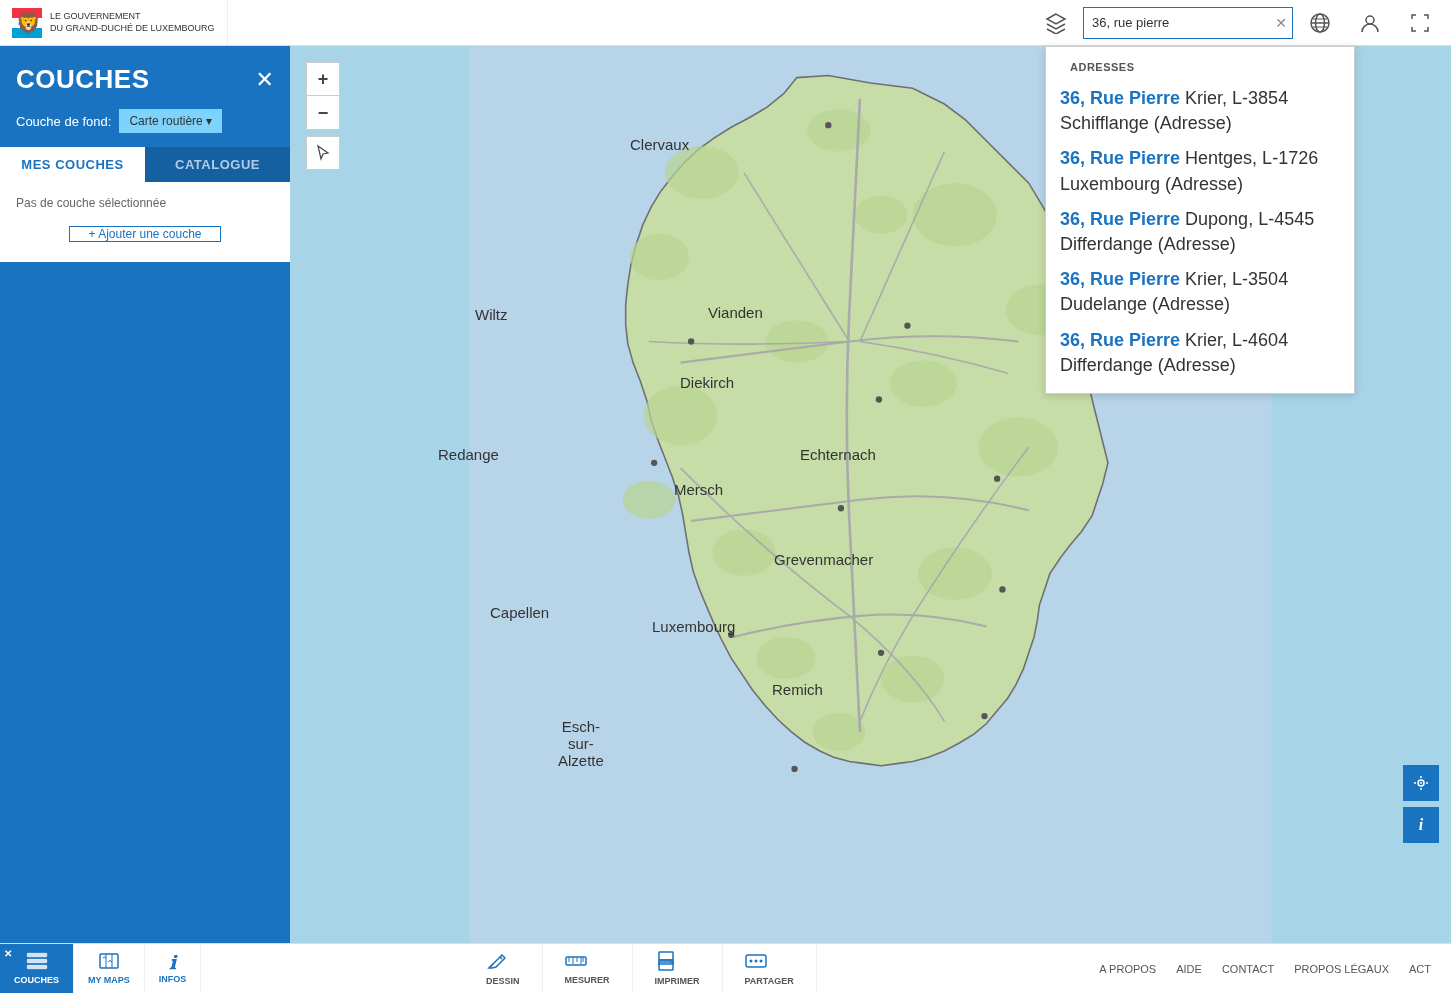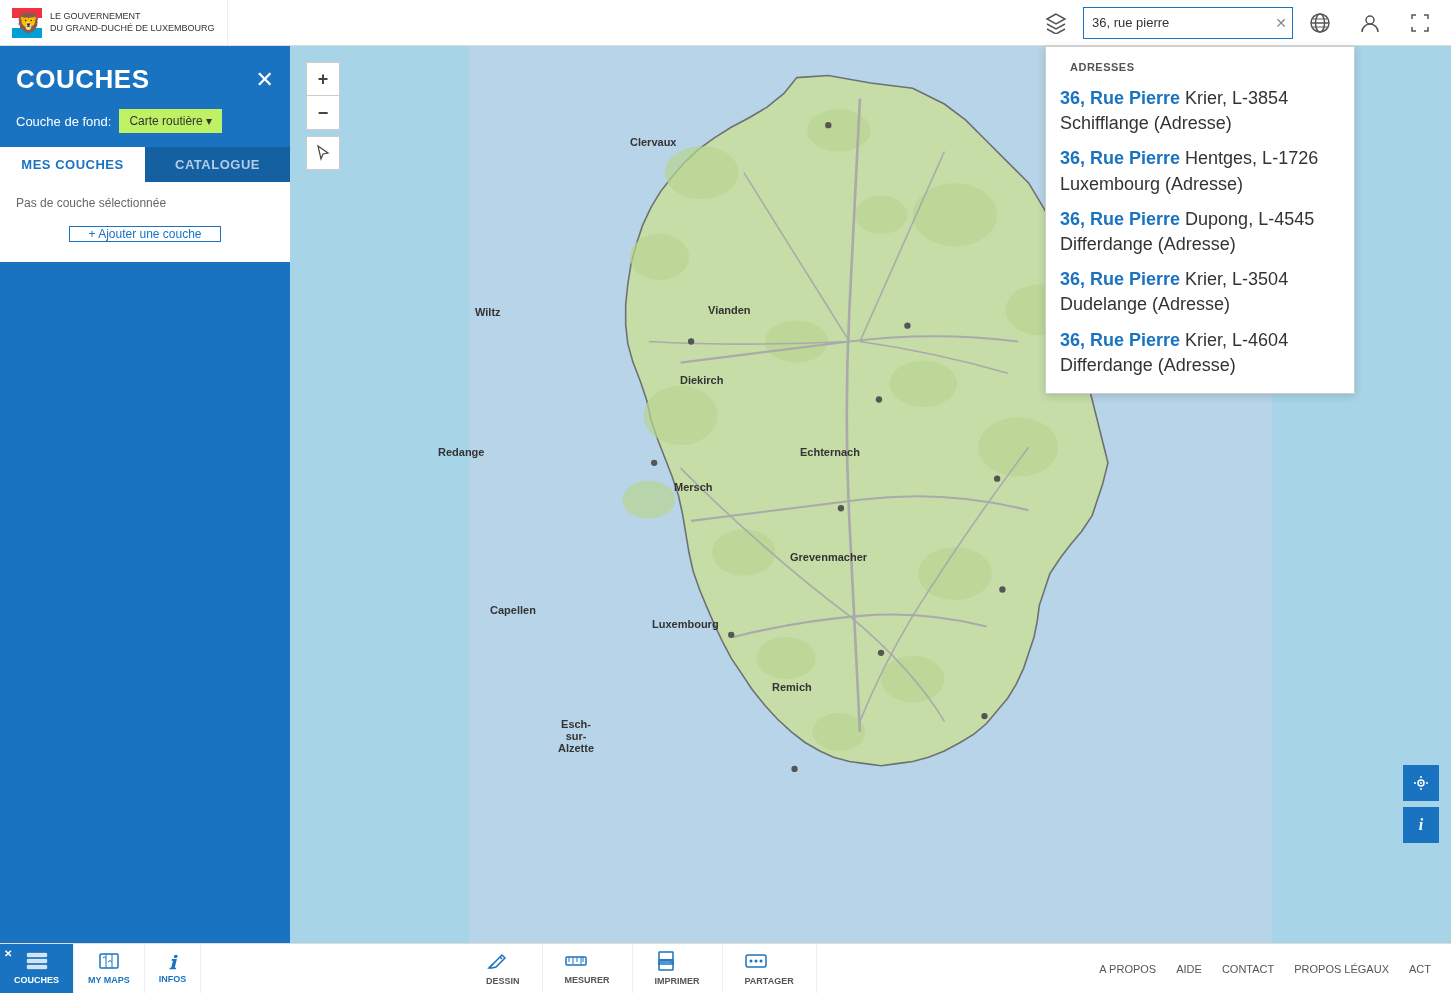--- a/index.html
+++ b/index.html
@@ -136,21 +136,21 @@
     }
     #couche-fond-row {
       display: flex;
       align-items: center;
       gap: 8px;
       padding: 0 16px 14px;
       font-size: 13px;
       color: #fff;
     }
     #couche-fond-btn {
-      background: #bef264;
+      background: #7dd3fc;
       color: #333;
       border: none;
       padding: 5px 10px;
       font-size: 12px;
       cursor: pointer;
       display: flex;
       align-items: center;
       gap: 4px;
     }
     #sidebar-tabs {
@@ -330,23 +330,23 @@
     }
     .bottom-link {
       cursor: pointer;
       color: #555;
       text-decoration: none;
     }
 
     
     .city-label {
       position: absolute;
-      font-size: 11px;
+      font-size: 15px;
       color: #333;
-      font-weight: 700;
+      font-weight: 400;
       pointer-events: none;
       white-space: nowrap;
     }
 
     
     #map-svg-container {
       position: absolute;
       top: 0; left: 0; right: 0; bottom: 0;
     }
   </style>
@@ -589,21 +589,21 @@
     </svg>
 
     
     <div class="city-label" style="top: 90px; left: 340px;">Clervaux</div>
     <div class="city-label" style="top: 260px; left: 185px;">Wiltz</div>
     <div class="city-label" style="top: 258px; left: 418px;">Vianden</div>
     <div class="city-label" style="top: 328px; left: 390px;">Diekirch</div>
     <div class="city-label" style="top: 400px; left: 148px;">Redange</div>
     <div class="city-label" style="top: 400px; left: 510px;">Echternach</div>
     <div class="city-label" style="top: 435px; left: 348px; padding-left: 36px;">Mersch</div>
-    <div class="city-label" style="top: 505px; left: 500px; text-align: center;">Grevenmacher</div>
+    <div class="city-label" style="top: 505px; left: 484px; text-align: center;">Grevenmacher</div>
     <div class="city-label" style="top: 558px; left: 200px;">Capellen</div>
     <div class="city-label" style="top: 572px; left: 362px;">Luxembourg</div>
     <div class="city-label" style="top: 635px; left: 482px;">Remich</div>
     <div class="city-label" style="top: 672px; left: 268px; text-align:center;">Esch-<br>sur-<br>Alzette</div>
   </div>
 
   <div id="map-controls">
     <button class="map-ctrl-btn">+</button>
     <button class="map-ctrl-btn" style="border-top:none;">−</button>
     <div id="map-ctrl-gap"></div>

